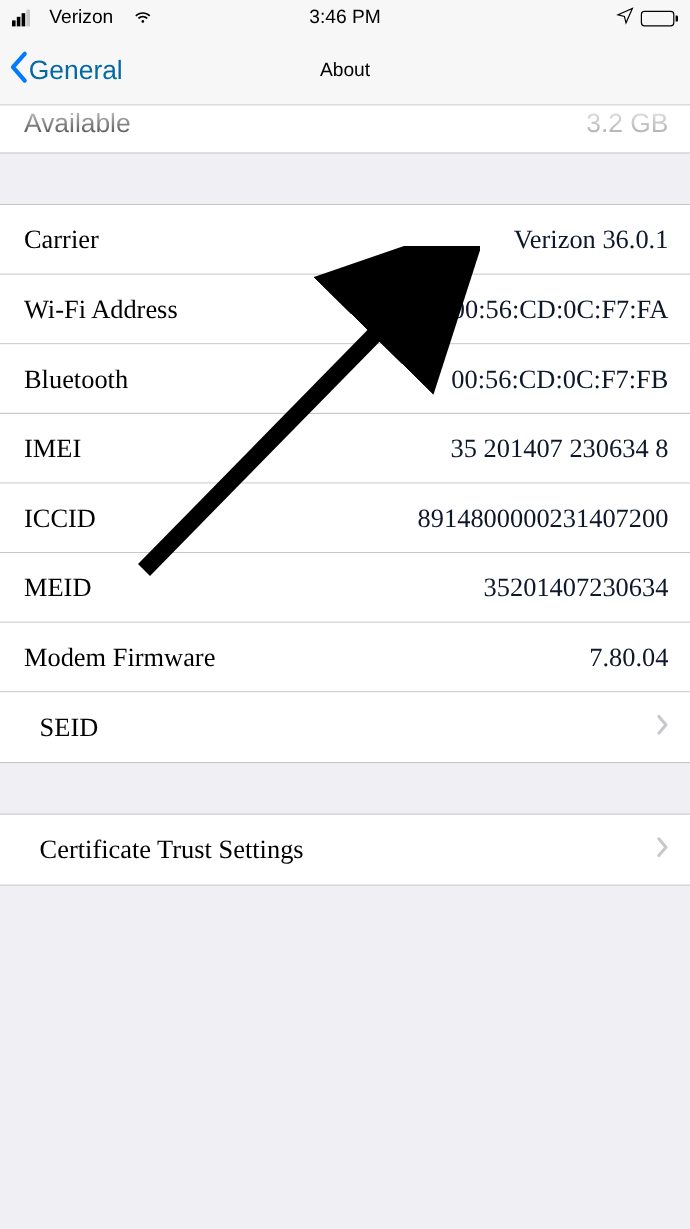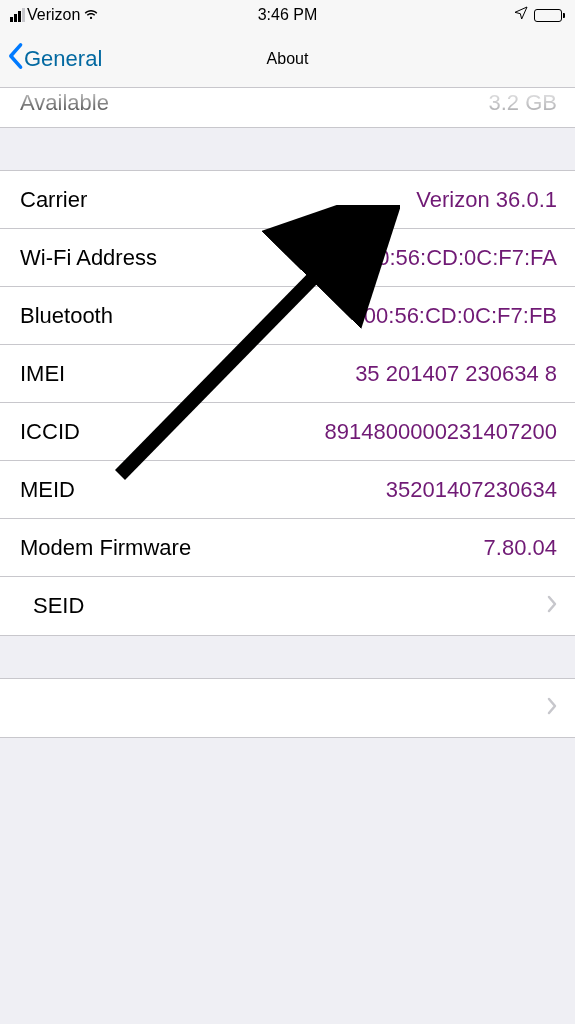--- a/index.html
+++ b/index.html
@@ -14,21 +14,21 @@
     .status-bar {
       height: 30px;
       background: #f7f7f7;
       display: flex;
       align-items: center;
       justify-content: space-between;
       padding: 0 10px;
       font-size: 16px;
       font-weight: 500;
     }
-    .status-left { display: flex; align-items: center; gap: 2px; }
+    .status-left { display: flex; align-items: center; gap: 16px; }
     .status-center { position: absolute; left: 50%; transform: translateX(-50%); font-weight: 400; }
     .status-right { display: flex; align-items: center; gap: 5px; }
     .signal-bars { display: flex; align-items: flex-end; gap: 1px; }
     .signal-bars span { width: 3px; background: #000; display: inline-block; }
     .signal-bars span:nth-child(1){height:5px;} .signal-bars span:nth-child(2){height:8px;}
     .signal-bars span:nth-child(3){height:11px;} .signal-bars span:nth-child(4){height:14px; background:#c7c7cc;}
     .wifi-icon svg { width: 18px; height: 18px; }
     .nav-icon svg { width: 16px; height: 16px; }
     .battery { display: flex; align-items: center; }
     .battery-body { width: 28px; height: 13px; border: 1.5px solid #000; border-radius: 3px; position: relative; padding:1px; }
@@ -48,34 +48,34 @@
       align-items: center;
       color: #0369a1;
       font-size: 22px;
       padding-left: 6px;
       cursor: pointer;
     }
     .back-chevron svg { width: 18px; height: 28px; stroke: #007aff; }
     .nav-title { position: absolute; left: 50%; transform: translateX(-50%); font-size: 16px; font-weight: 400; }
 
     .content { background: #efeff4; }
-    .group { background: #fff; border-top: 1px solid #c8c7cc; border-bottom: 1px solid #c8c7cc; }
+    .group { background: #fff; border-top: 1px solid #c8c7cc; border-bottom: 1px solid #c8c7cc; font-family: Liberation Serif, serif; }
     .group + .group, .gap { margin-top: 42px; }
     .row {
       display: flex;
       align-items: center;
       min-height: 58px;
       padding: 14px 18px 14px 20px;
       border-bottom: 1px solid #c8c7cc;
       background: #fff;
       font-size: 22px;
     }
     .row:last-child { border-bottom: none; padding-left: 33px; }
     .row .label { color: #000; flex: 0 0 auto; }
-    .row .value { color: #701a75; margin-left: auto; text-align: right; }
+    .row .value { color: #0f172a; margin-left: auto; text-align: right; }
     .row .chevron { margin-left: 10px; }
     .row .chevron svg { width: 10px; height: 18px; stroke: #c7c7cc; }
     .available-row {
       display:flex; align-items:center; height:40px; padding: 0 18px 10px 20px;
       background:#fff; border-bottom:1px solid #c8c7cc; font-size:22px;
     }
     .available-row .label { color:#000; }
     .available-row .value { color:#8a8a8e; margin-left:auto; }
     .cutoff { position: relative; overflow: hidden; }
     .cutoff::after {
@@ -178,20 +178,21 @@
         <span class="value"></span>
         <span class="chevron"><svg viewBox="0 0 10 18" fill="none">
             <path d="M2 2l6 7-6 7" stroke="#c7c7cc" stroke-width="2.5" stroke-linecap="round" stroke-linejoin="round"></path>
           </svg></span>
       </div>
     </div>
 
 
   <div class="group gap" id="cert-group">
       <div class="row">
+        <span class="label">Certificate Trust Settings</span>
         <span class="value"></span>
         <span class="chevron"><svg viewBox="0 0 10 18" fill="none">
             <path d="M2 2l6 7-6 7" stroke="#c7c7cc" stroke-width="2.5" stroke-linecap="round" stroke-linejoin="round"></path>
           </svg></span>
       </div>
     </div>
 
 </div>
 
 <svg class="arrow-overlay" viewBox="0 0 290 280">

